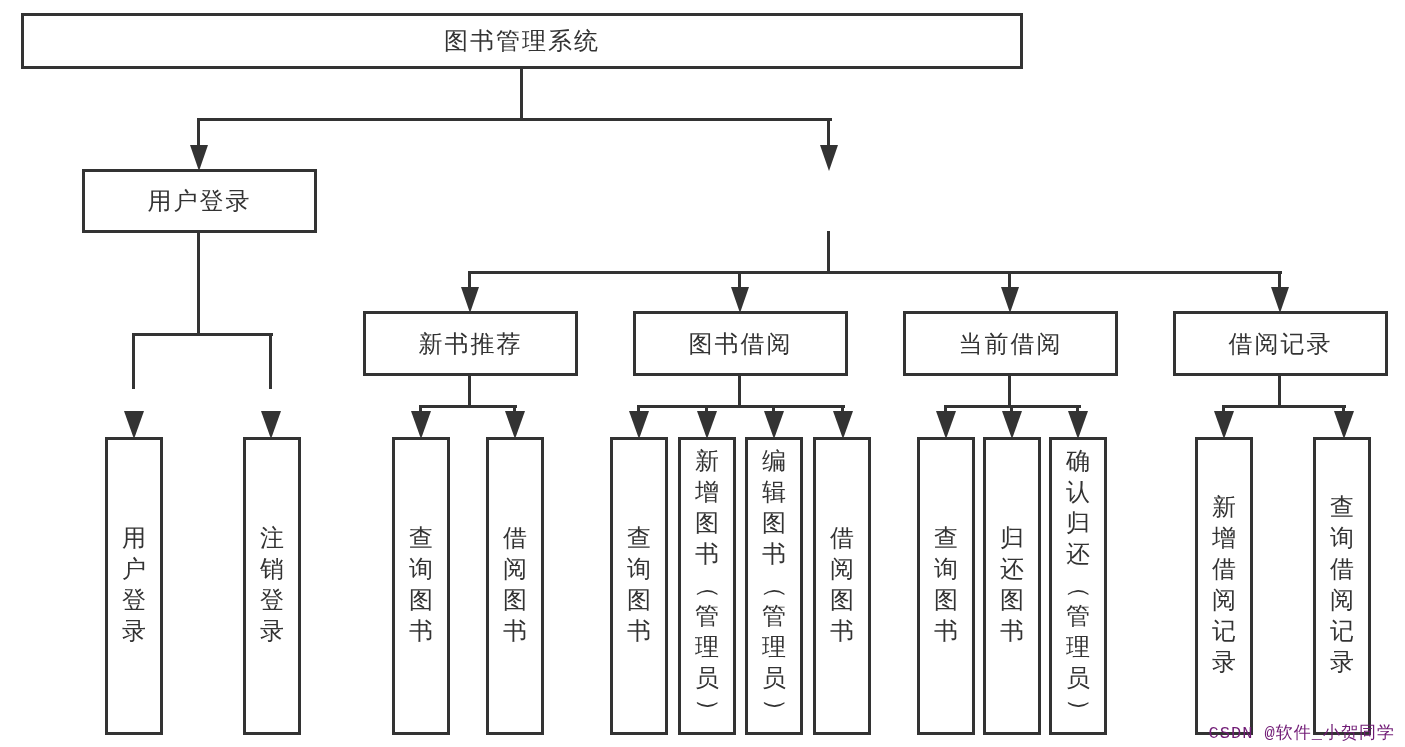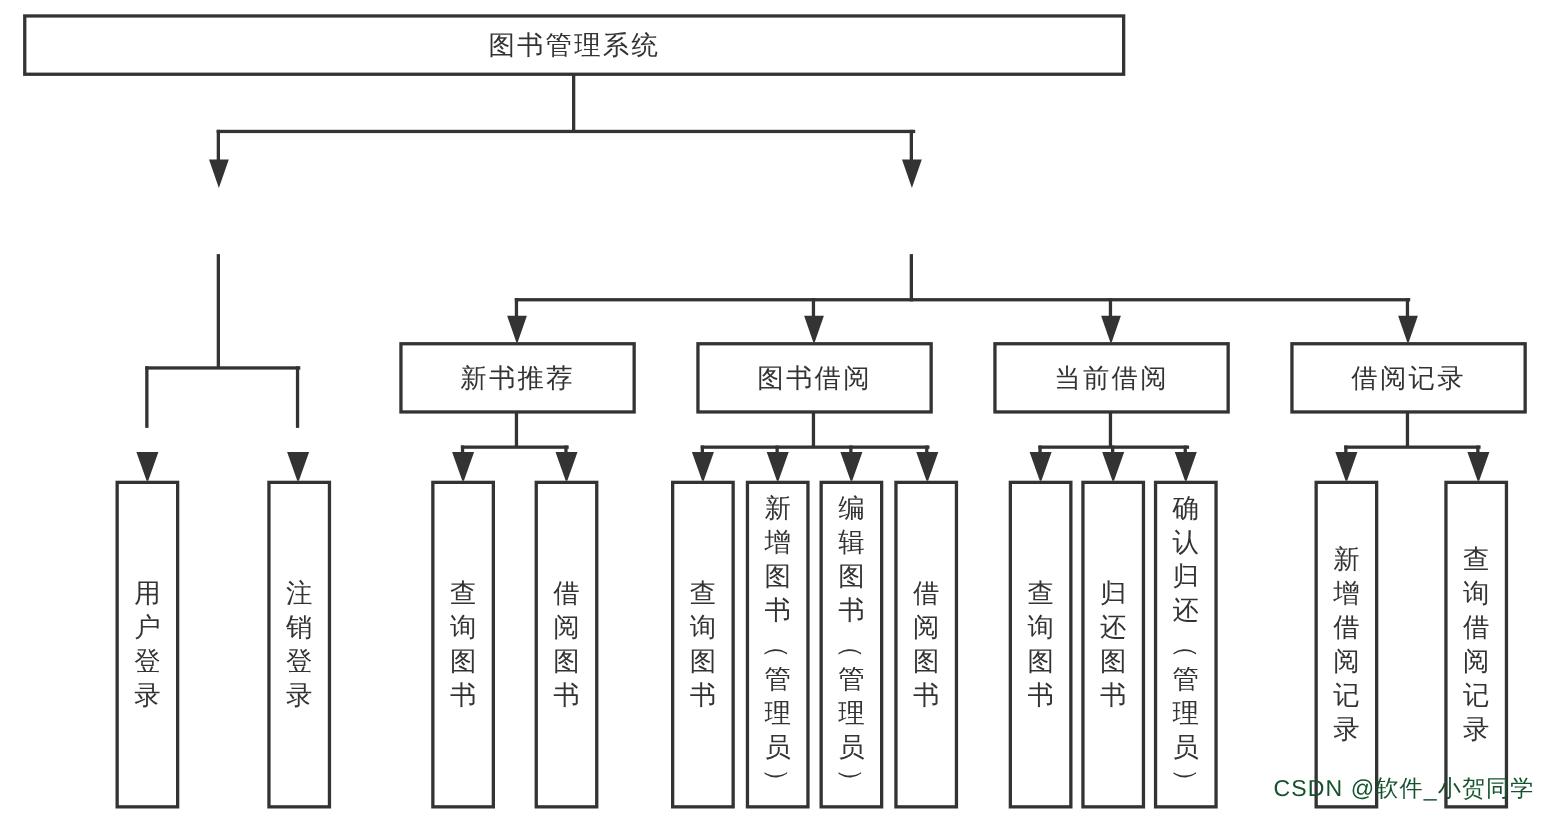--- a/index.html
+++ b/index.html
@@ -1,55 +1,58 @@
 <!DOCTYPE html>
 <html><head>
 <meta charset="utf-8">
 <style>
   html,body{margin:0;padding:0;background:#fff;}
   .stage{
     position:relative;width:1405px;height:747px;background:#ffffff;
-    font-family:Liberation Sans, sans-serif;overflow:hidden;
+    font-family:Liberation Mono, monospace;overflow:hidden;
   }
   .box{
     position:absolute;box-sizing:border-box;border:3px solid #333333;background:#ffffff;
     display:flex;align-items:center;justify-content:center;color:#333333;
   }
   .hbox{font-size:24px;letter-spacing:2px;}
   .vbox{top:437px;width:58px;height:298px;font-size:24px;}
   .v-label{display:flex;flex-direction:column;align-items:center;}
   .v-label span{display:block;line-height:31px;height:31px;}
   .v-label span.rot{transform:rotate(90deg);}
   .hline{position:absolute;height:3px;background:#333333;}
   .vline{position:absolute;width:3px;background:#333333;}
   .arrow{position:absolute;width:0;height:0;
     border-left:9px solid transparent;border-right:9px solid transparent;
     border-top:26px solid #333333;}
   .arrow.big{border-left-width:10px;border-right-width:10px;border-top-width:28px;}
   .watermark{
-    position:absolute;right:10px;bottom:16px;font-size:21px;color:#14532d;
+    position:absolute;right:10px;bottom:3px;font-size:17px;color:#701a75;
     z-index:5;letter-spacing:1px;white-space:nowrap;
   }
 </style>
 </head>
 <body>
 
 <div class="stage">
 
   <div class="box hbox" style="left:21px;top:13px;width:1002px;height:56px">
     <span>图书管理系统</span>
   </div>
 
   <div class="vline" style="left:520px;top:67px;height:53px"></div>
   <div class="hline" style="left:197px;top:118px;width:635px"></div>
   <div class="vline" style="left:197px;top:118px;height:30px"></div>
   <div class="arrow" style="left:190px;top:145px"></div>
   <div class="vline" style="left:827px;top:118px;height:30px"></div>
   <div class="arrow" style="left:820px;top:145px"></div>
 
+  <div class="box hbox" style="left:82px;top:169px;width:235px;height:64px">
+    <span>用户登录</span>
+  </div>
 
   <div class="vline" style="left:197px;top:231px;height:104px"></div>
   <div class="hline" style="left:132px;top:333px;width:141px"></div>
   <div class="vline" style="left:132px;top:333px;height:56px"></div>
   <div class="arrow big" style="left:124px;top:411px"></div>
   <div class="vline" style="left:269px;top:333px;height:56px"></div>
   <div class="arrow big" style="left:261px;top:411px"></div>
 
   <div class="vline" style="left:827px;top:231px;height:43px"></div>
   <div class="hline" style="left:468px;top:271px;width:814px"></div>

